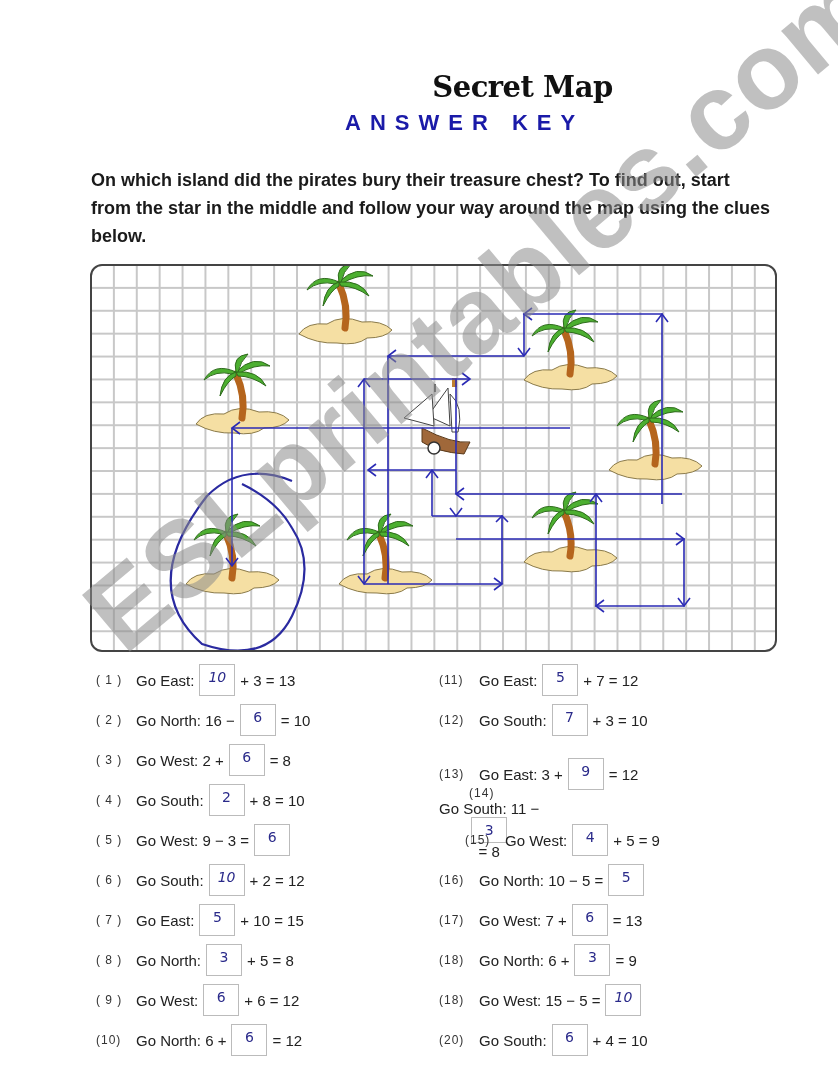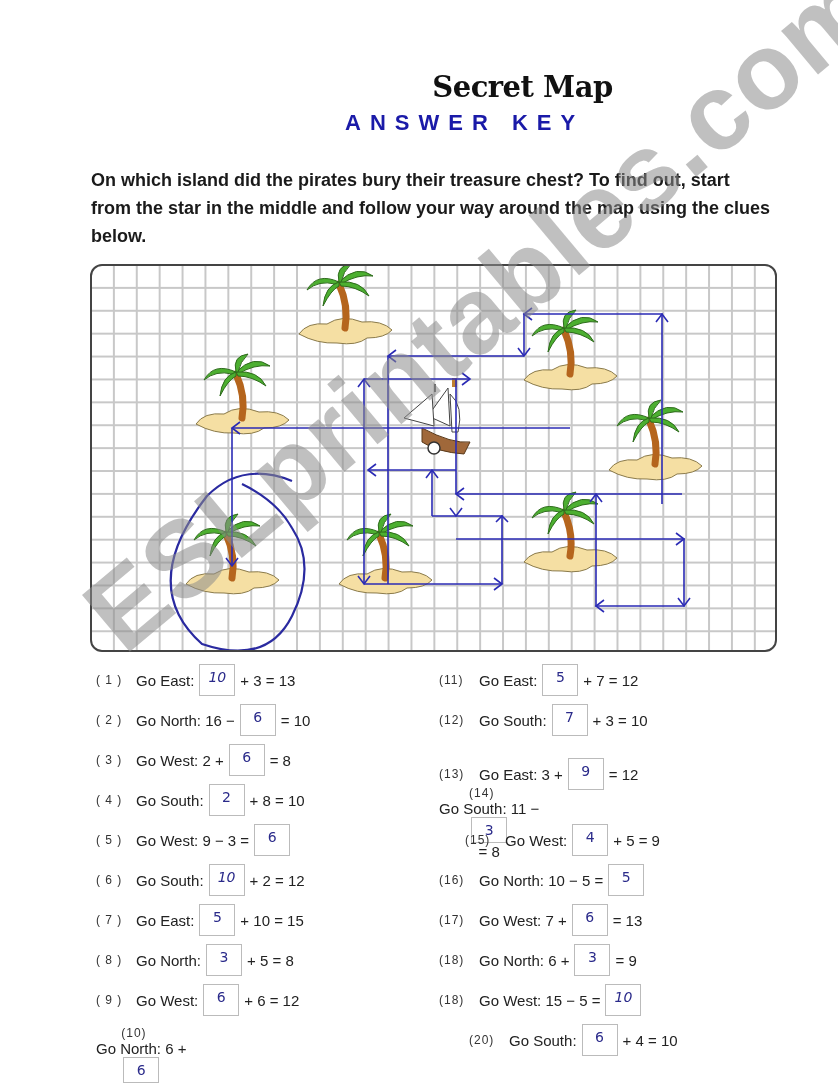--- a/index.html
+++ b/index.html
@@ -152,21 +152,21 @@
     <span class="txt">Go North:</span>
     <span class="box">3</span>
     <span class="txt">+ 5 = 8</span>
   </div>
   <div class="clue" style="left:96px;top:986px;">
     <span class="num">( 9 )</span>
     <span class="txt">Go West:</span>
     <span class="box">6</span>
     <span class="txt">+ 6 = 12</span>
   </div>
-  <div class="clue" style="left:96px;top:1026px;flex-direction:column;">
+  <div class="clue" style="left:96px;top:1026px;">
     <span class="num">(10)</span>
     <span class="txt">Go North: 6 +</span>
     <span class="box">6</span>
     <span class="txt">= 12</span>
   </div>
 
   <div class="clue" style="left:439px;top:666px;">
     <span class="num">(11)</span>
     <span class="txt">Go East:</span>
     <span class="box">5</span>
@@ -213,21 +213,21 @@
     <span class="txt">Go North: 6 +</span>
     <span class="box">3</span>
     <span class="txt">= 9</span>
   </div>
   <div class="clue" style="left:439px;top:986px;">
     <span class="num">(18)</span>
     <span class="txt">Go West: 15 − 5 =</span>
     <span class="box italic">10</span>
     <span class="txt"></span>
   </div>
-  <div class="clue" style="left:439px;top:1026px;margin-left:30px;">
+  <div class="clue" style="left:439px;top:1026px;">
     <span class="num">(20)</span>
     <span class="txt">Go South:</span>
     <span class="box">6</span>
     <span class="txt">+ 4 = 10</span>
   </div>
 </div>
 
 <div class="watermark">ESLprintables.com</div>
 
 </body></html>

